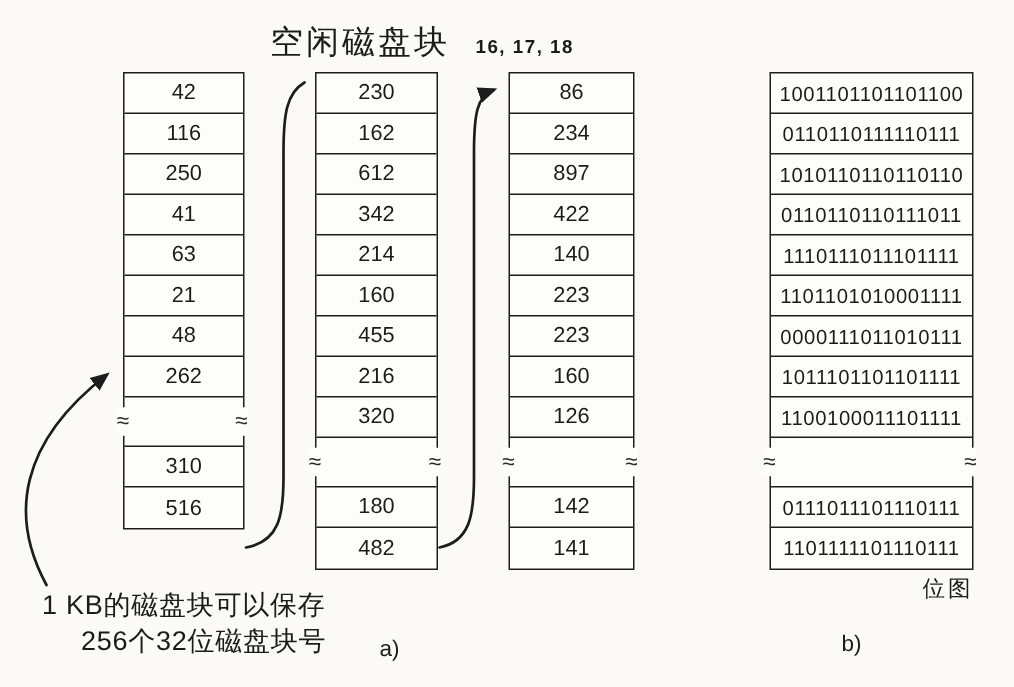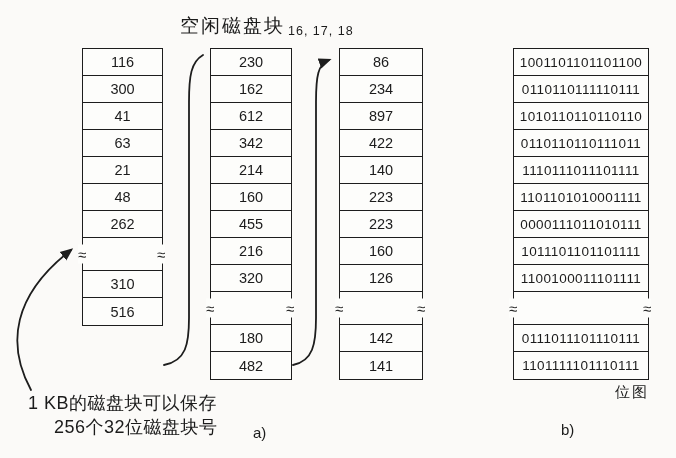--- a/index.html
+++ b/index.html
@@ -3,22 +3,22 @@
 <meta charset="utf-8">
 <style>
   html,body{margin:0;padding:0;background:#ffffff;}
   .stage{
     position:relative;width:676px;height:458px;overflow:hidden;
     background:#fbfaf8;color:#1b1b1b;
     font-family:"Liberation Sans","DejaVu Sans",sans-serif;
   }
   
   .title{position:absolute;left:180px;top:13px;display:flex;align-items:flex-start;}
-  .title-main{font-size:19px;letter-spacing:2px;font-family:Liberation Mono, monospace;}
-  .title-sub{font-size:12.5px;margin-left:3px;padding-top:11px;letter-spacing:1px;}
+  .title-main{font-size:22px;letter-spacing:2px;font-family:Liberation Mono, monospace;}
+  .title-sub{font-size:12.5px;margin-left:17px;padding-top:11px;letter-spacing:1px;font-weight:bold;}
   
   .col{
     position:absolute;top:48px;box-sizing:border-box;
     border:1.7px solid #1d1d1d;background:#fdfdfb;
   }
   .cell{
     height:27px;box-sizing:border-box;border-bottom:1.7px solid #1d1d1d;
     display:flex;align-items:center;justify-content:center;
     font-size:14.5px;
   }
@@ -48,22 +48,23 @@
 <body>
 
 <div class="stage">
 
   <div class="title">
     <span class="title-main">空闲磁盘块</span>
     <span class="title-sub">16, 17, 18</span>
   </div>
 
   <div class="col list-col" style="left:82px;width:81px;">
+    <div class="cell">42</div>
     <div class="cell">116</div>
-    <div class="cell">300</div>
+    <div class="cell">250</div>
     <div class="cell">41</div>
     <div class="cell">63</div>
     <div class="cell">21</div>
     <div class="cell">48</div>
     <div class="cell">262</div>
     <div class="break-row">
       <span class="sq sq-l">≈</span>
       <span class="sq sq-r">≈</span>
     </div>
     <div class="cell">310</div>

